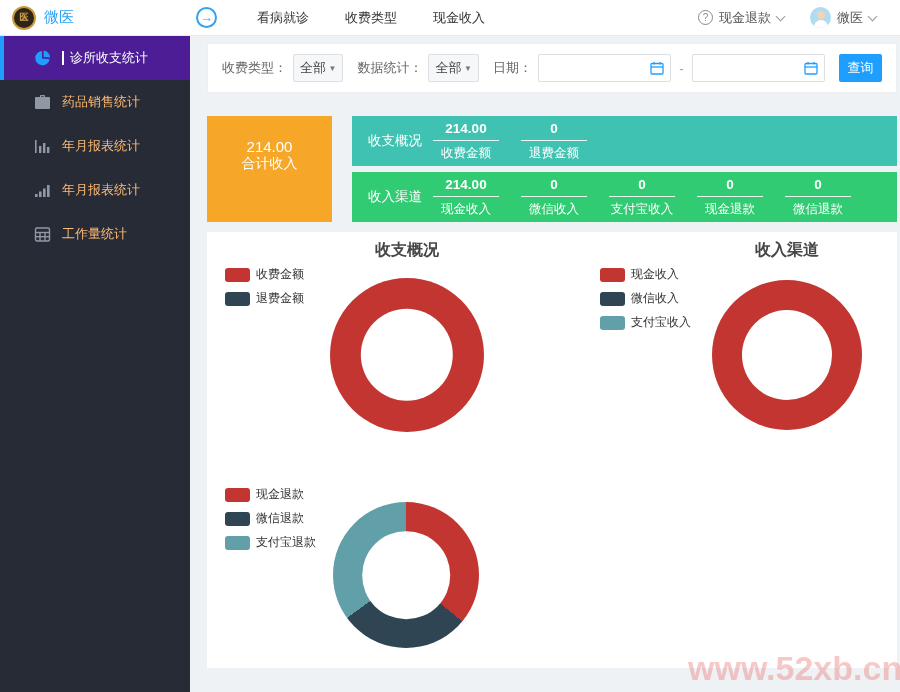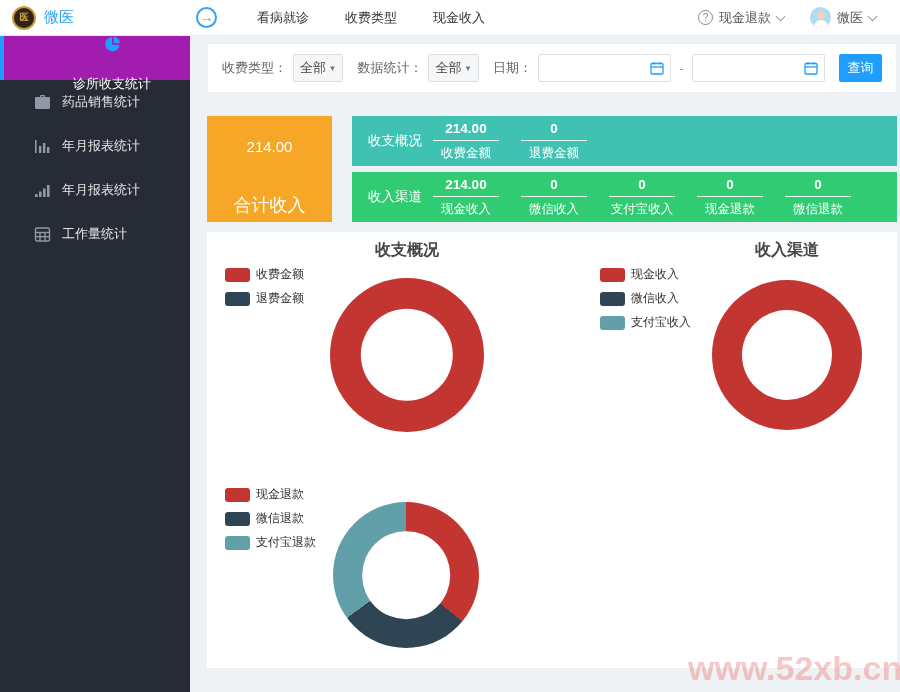--- a/index.html
+++ b/index.html
@@ -24,23 +24,23 @@
            font-size:10px; line-height:13px; text-align:center; }
   .chev { width:7px; height:7px; border-right:1px solid #999; border-bottom:1px solid #999;
           transform:rotate(45deg); margin-top:-3px; }
   .avatar { width:21px; height:21px; border-radius:50%; overflow:hidden; background:#aedcf0; position:relative; }
   .avatar::before { content:""; position:absolute; top:4px; left:6.5px; width:8px; height:8px; border-radius:50%; background:#f3d2b8; }
   .avatar::after { content:""; position:absolute; top:13px; left:3.5px; width:14px; height:9px; border-radius:7px 7px 0 0; background:#fff; }
 
   
   .sidebar { position:absolute; top:36px; left:0; width:190px; height:656px; background:#272b35; z-index:20; }
   .side-item { height:44px; display:flex; align-items:center; gap:11px; padding-left:30px;
-               color:#e5e5e5; font-size:13px; cursor:pointer; border-left:4px solid transparent; }
+               color:#fdba74; font-size:13px; cursor:pointer; border-left:4px solid transparent; }
   .side-item svg { width:17px; height:17px; flex:none; }
-  .side-item.active { background:#a21caf; border-left-color:#1e9fff; color:#fff;flex-direction:column; }
+  .side-item.active { background:#4c1d95; border-left-color:#1e9fff; color:#fff; }
   .side-item.active svg { color:#1e9fff; }
   .side-item svg { color:#9098a6; }
   .tick { width:2px; height:14px; background:#fff; margin-right:-5px; }
 
   
   .filter-card { position:absolute; left:207px; top:43px; width:690px; height:50px; background:#fff;
                  border:1px solid #eceef1; display:flex; align-items:center; padding:0 14px; font-size:13px; color:#666; }
   .f-label { margin-right:6px; white-space:nowrap; }
   .f-select { width:58px; height:28px; border:1px solid #dcdfe3; background:#f6f7f8; border-radius:2px;
               display:flex; align-items:center; justify-content:space-between; padding:0 6px; color:#444; cursor:pointer; margin-right:14px; }
@@ -49,21 +49,21 @@
             display:flex; align-items:center; padding:0 6px; }
   .f-date input { border:none; outline:none; flex:1; width:100px; font-size:12px; background:transparent; }
   .dash { margin:0 8px; color:#999; }
   .btn-search { margin-left:14px; width:52px; height:28px; background:#1e9fff; color:#fff; border:none;
                 border-radius:2px; font-size:13px; cursor:pointer; }
 
   
   .total-card { position:absolute; left:207px; top:116px; width:125px; height:106px; background:#f6a727;
                 color:#fff; text-align:center; }
   .total-value { font-size:15px; margin-top:22px; }
-  .total-label { font-size:18px; margin-top:38px; }
+  .total-label { font-size:14px; }
   .sum-bar { position:absolute; left:352px; width:545px; height:50px; color:#fff; display:flex; align-items:center; }
   .sum-bar.overview { top:116px; background:#40c2b2; }
   .sum-bar.channels { top:172px; background:#30cb72; }
   .sum-bar-label { width:70px; padding-left:16px; font-size:13.5px; white-space:nowrap; }
   .stat { width:88px; text-align:center; }
   .stat-value { font-size:13.5px; font-weight:bold; }
   .stat-line { width:66px; border-top:1px solid rgba(255,255,255,.9); margin:4px auto; }
   .stat-label { font-size:12.5px; }
 
   

